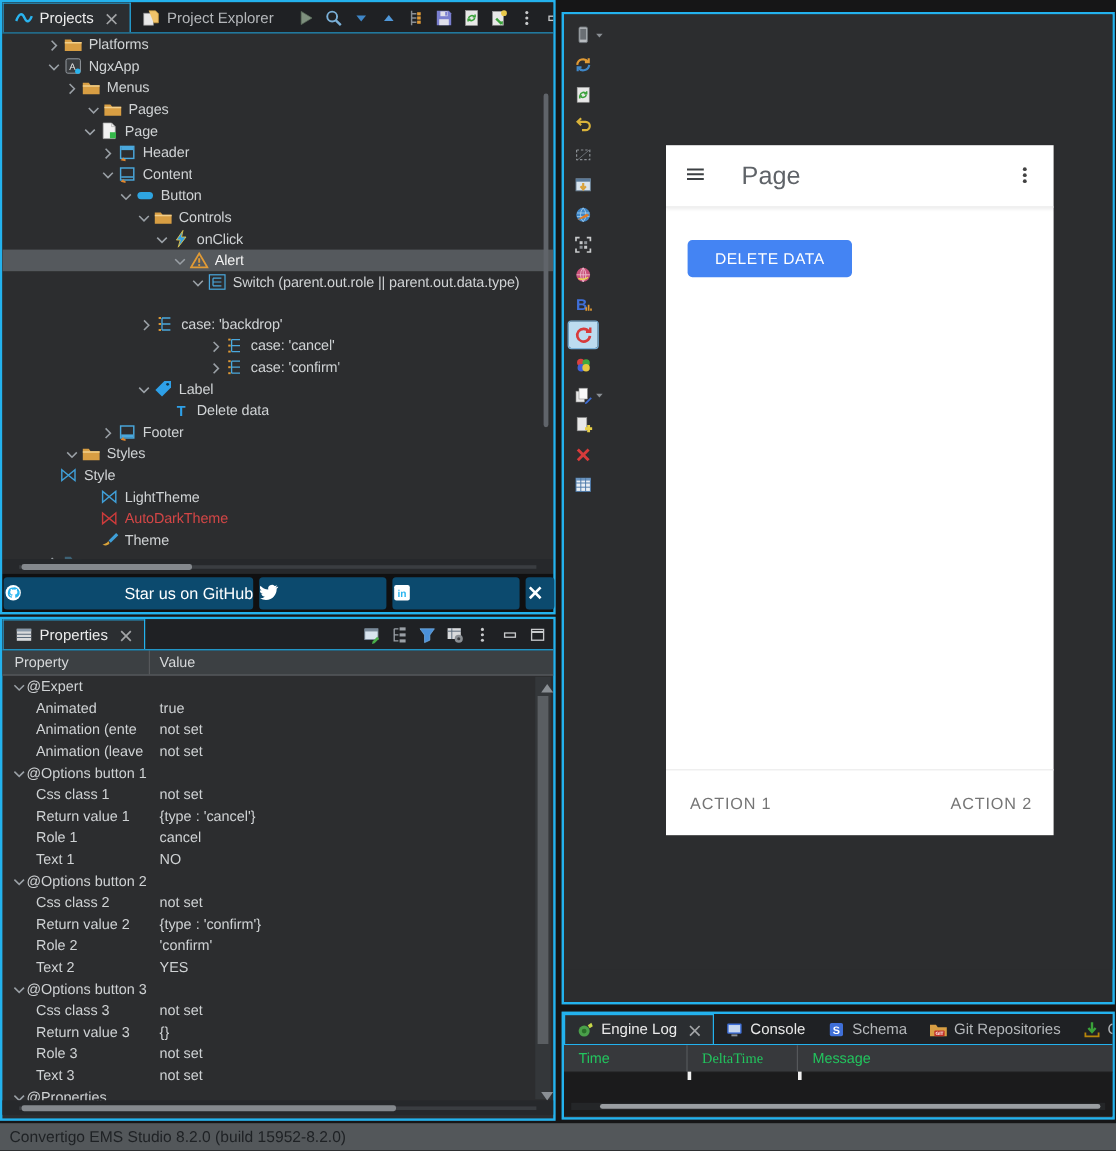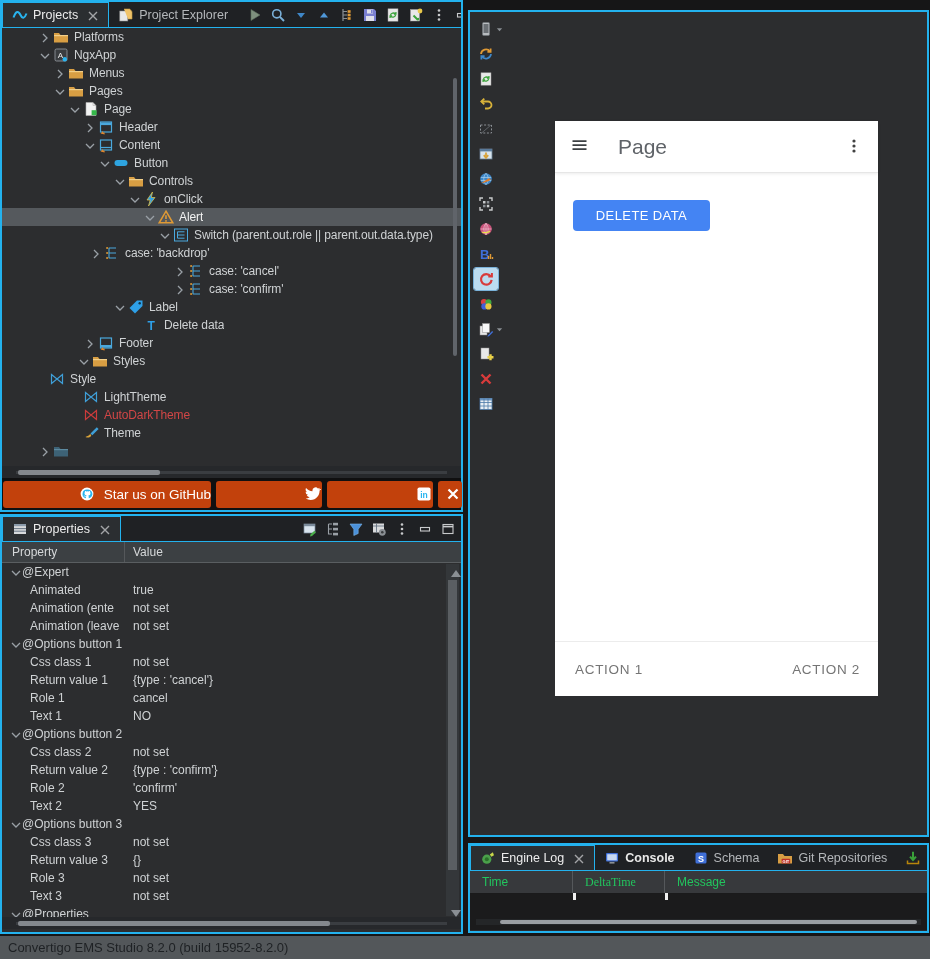--- a/index.html
+++ b/index.html
@@ -19,21 +19,21 @@
   #preview-panel{left:468px;top:10px;width:461px;height:827px}
   #log-panel{left:468px;top:843px;width:461px;height:90px}
 
   .tabbar{height:26px;background:var(--bar-bg);display:flex;align-items:stretch;
           border-bottom:1px solid var(--accent);position:relative;overflow:hidden}
   .tab{display:flex;align-items:center;gap:5px;padding:0 9px;color:#b4b7ba;
        font-size:12.5px;white-space:nowrap}
   .tab.active{border:1px solid var(--accent);border-bottom:none;background:#2b2e31;color:#ececec}
   .tab .ticn{width:16px;height:16px;flex:none}
   .tab .closex{width:14px;height:14px;margin-left:2px;opacity:.85}
-  .tab.bold{font-weight:bold;color:#e8e8e8}
+  .tab.bold{font-weight:normal;color:#e8e8e8}
   .tb-icons{display:flex;align-items:center;margin-left:6px}
   .tb-icons.right{margin-left:auto;margin-right:2px}
   .tbtn{width:23px;height:22px;display:flex;align-items:center;justify-content:center;flex:none}
 
   
   #tree{height:438px;overflow:hidden;background:var(--panel-bg);position:relative;font-size:12px;
         letter-spacing:-0.1px}
   .trow{height:18px;display:flex;align-items:center;color:var(--txt);white-space:nowrap}
   .trow.sel{background:#55595d;color:#f2f2f2}
   .trow.red{color:#d24646}
@@ -41,22 +41,22 @@
   .trow .ticn{width:16px;height:16px;flex:none;margin:0 5px 0 1px}
   .trow .tlabel{overflow:hidden}
   .vscroll{position:absolute;top:28px;right:2px;width:8px;height:436px;background:transparent}
   .vthumb{position:absolute;left:2px;width:4px;background:#60646a;border-radius:2px}
   .hscroll{height:12px;position:relative;background:#26282b}
   .hscroll .track{position:absolute;left:14px;right:14px;top:5px;height:3px;background:#3a3d41}
   .hscroll .hthumb{position:absolute;top:4px;height:5px;background:#84888d;border-radius:2px}
 
   
   #banner{height:32px;background:#101011;display:flex;align-items:center;gap:5px;padding:2px 1px}
-  #banner button{height:27px;border:none;border-radius:3px;background:#c2410c;color:#fff;
-     display:flex;align-items:center;justify-content:flex-end;gap:8px;font-size:13.5px;
+  #banner button{height:27px;border:none;border-radius:3px;background:#0c4a6e;color:#fff;
+     display:flex;align-items:center;justify-content:space-between;gap:8px;font-size:13.5px;
      font-family:"Liberation Sans",sans-serif;cursor:pointer}
   #gh-btn{flex:0 0 208px}
   #tw-btn,#li-btn{flex:0 0 106px}
   #bn-close{flex:0 0 24px}
   #banner .bicn{width:17px;height:17px}
 
   
   #prop-colhead{height:21px;background:#3c4043;display:flex;align-items:center;
     color:#d6d8da;font-size:12px;border-bottom:1px solid #5a5e61}
   #prop-colhead .c1{width:123px;padding-left:10px;border-right:1px solid #55585b;height:100%;
@@ -247,21 +247,21 @@
             </svg>
           </span>
           <span class="ticn">
             <svg width="16" height="16" viewBox="0 0 16 16">
               <path d="M1 4 h5 l1.5 2 h7.5 v7.5 H1z" fill="#d89e43"></path>
               <path d="M1 6 h14 v1.2 H1z" fill="#f2cf8a"></path>
             </svg>
           </span>
           <span class="tlabel">Menus</span>
         </div>
-        <div class="trow" style="padding-left: 50px;">
+        <div class="trow" style="padding-left: 68px;">
           <span class="arrow">
             <svg width="16" height="16" viewBox="0 0 16 16">
               <path d="M4 6 l4 4 4 -4" stroke="#9aa0a6" fill="none" stroke-width="1.3"></path>
             </svg>
           </span>
           <span class="ticn">
             <svg width="16" height="16" viewBox="0 0 16 16">
               <path d="M1 4 h5 l1.5 2 h7.5 v7.5 H1z" fill="#d89e43"></path>
               <path d="M1 6 h14 v1.2 H1z" fill="#f2cf8a"></path>
             </svg>
@@ -375,21 +375,21 @@
             </svg>
           </span>
           <span class="ticn">
             <svg width="16" height="16" viewBox="0 0 16 16">
               <rect x="1.5" y="2" width="13" height="12" fill="none" stroke="#4aa8dd" stroke-width="1"></rect>
               <path d="M4.5 4.8 h7 M4.5 4.8 v6.4 M4.5 8 h7 M4.5 11.2 h7" stroke="#4aa8dd" stroke-width="1" fill="none"></path>
             </svg>
           </span>
           <span class="tlabel">Switch (parent.out.role || parent.out.data.type)</span>
         </div>
-        <div class="trow" style="padding-left: 86px;">
+        <div class="trow" style="padding-left: 112px; margin-top: 17px;">
           <span class="arrow">
             <svg width="16" height="16" viewBox="0 0 16 16">
               <path d="M6 4 l4 4 -4 4" stroke="#9aa0a6" fill="none" stroke-width="1.3"></path>
             </svg>
           </span>
           <span class="ticn">
             <svg width="16" height="16" viewBox="0 0 16 16">
               <path d="M5 3 v10 M5 3 h7 M5 8 h7 M5 13 h7" stroke="#4aa8dd" stroke-width="1.1" fill="none"></path>
               <rect x="2.2" y="2.2" width="2" height="1.6" fill="#e09a35"></rect>
               <rect x="2.2" y="7.2" width="2" height="1.6" fill="#e09a35"></rect>
@@ -461,21 +461,21 @@
           </span>
           <span class="ticn">
             <svg width="16" height="16" viewBox="0 0 16 16">
               <rect x="2.5" y="3" width="11" height="10" fill="none" stroke="#4aa8dd" stroke-width="1.2"></rect>
               <rect x="3" y="10" width="10" height="2.6" fill="#4aa8dd"></rect>
               <path d="M2.5 14.5 l2.5 -2.5 v1.6 h1.6 v1.8z" fill="#e0862d"></path>
             </svg>
           </span>
           <span class="tlabel">Footer</span>
         </div>
-        <div class="trow" style="padding-left: 50px; margin-left: 24px;">
+        <div class="trow" style="padding-left: 50px;">
           <span class="arrow">
             <svg width="16" height="16" viewBox="0 0 16 16">
               <path d="M4 6 l4 4 4 -4" stroke="#9aa0a6" fill="none" stroke-width="1.3"></path>
             </svg>
           </span>
           <span class="ticn">
             <svg width="16" height="16" viewBox="0 0 16 16">
               <path d="M1 4 h5 l1.5 2 h7.5 v7.5 H1z" fill="#d89e43"></path>
               <path d="M1 6 h14 v1.2 H1z" fill="#f2cf8a"></path>
             </svg>

